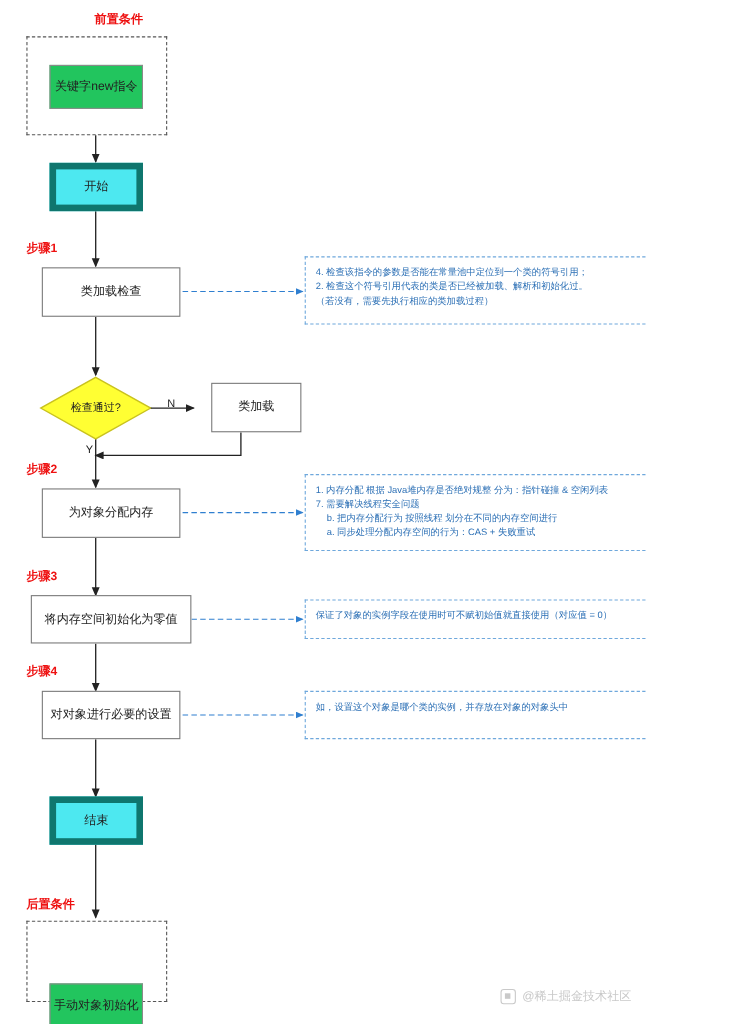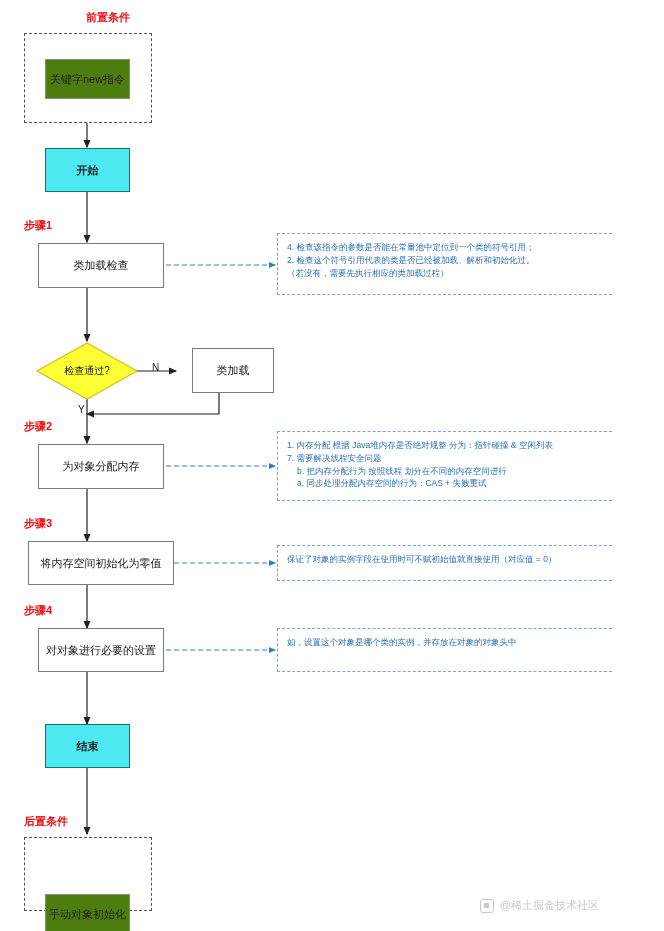--- a/index.html
+++ b/index.html
@@ -10,21 +10,20 @@
   body {
     font-family: "Liberation Sans", "DejaVu Sans", sans-serif;
     color: #333;
   }
   #canvas {
     position: relative;
     width: 588px;
     height: 931px;
     overflow: hidden;
     background: #ffffff;
-    padding-left: 25px;
   }
   #svg-layer {
     position: absolute;
     left: 0;
     top: 0;
     width: 664px;
     height: 931px;
   }
 
   .node {
@@ -40,28 +39,27 @@
   }
 
   .dashed-group {
     position: absolute;
     box-sizing: border-box;
     border: 1px dashed #555;
     background: transparent;
   }
 
   .gray-box {
-    background: #4d7c0f;
+    background: #22c55e;
     border: 1px solid #8a8a8a;
   }
 
   .cyan-box {
     background: #4de8f0;
-    border: 1px solid #0f766e;
-    font-weight: bold;
+    border: 6px solid #0f766e;
   }
 
   .white-box {
     background: #ffffff;
     border: 1px solid #7a7a7a;
     margin-left: 14px;
   }
 
   .diamond-wrap {
     position: absolute;

